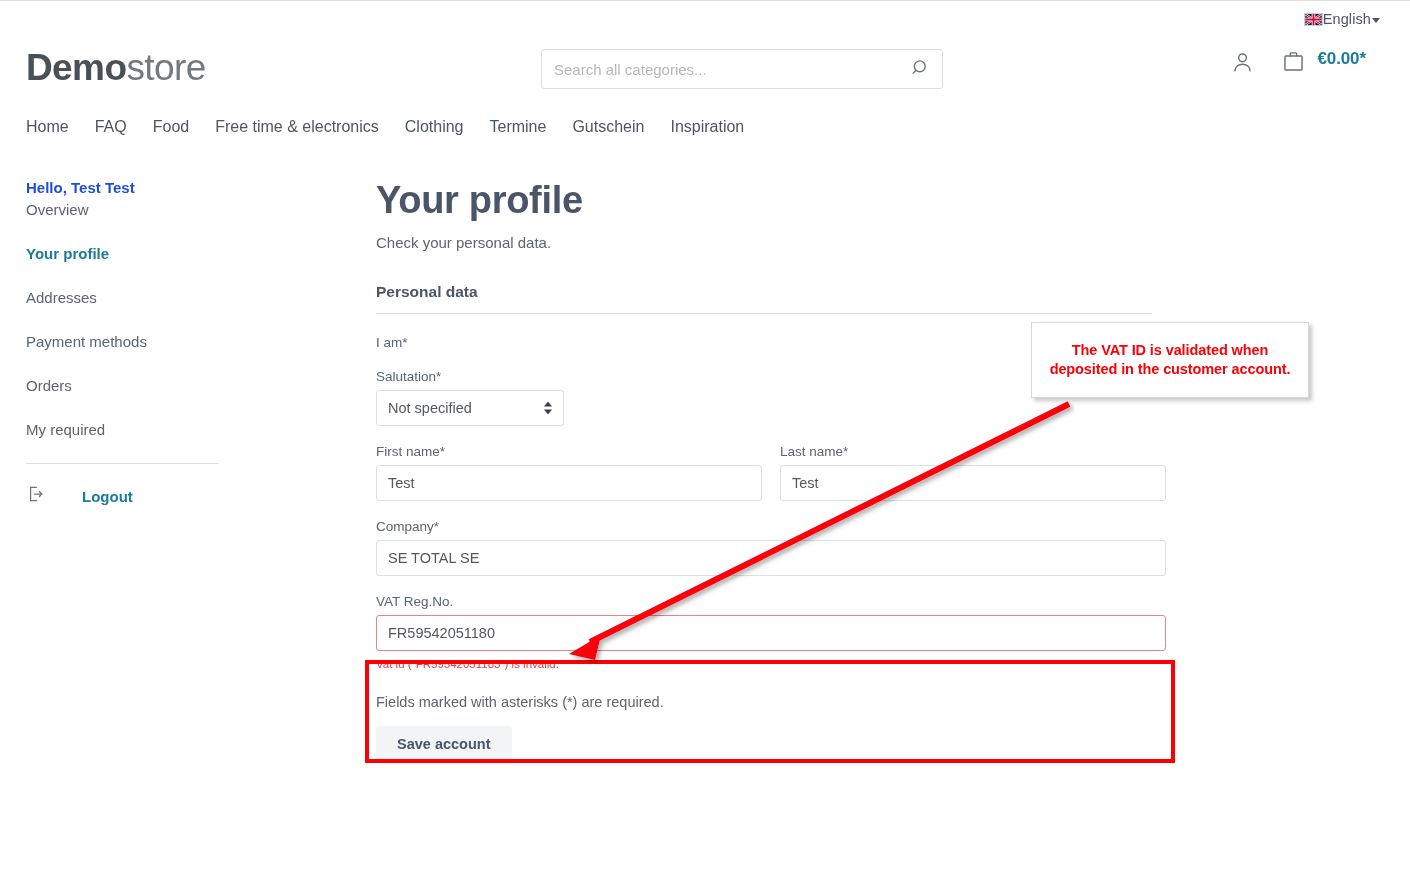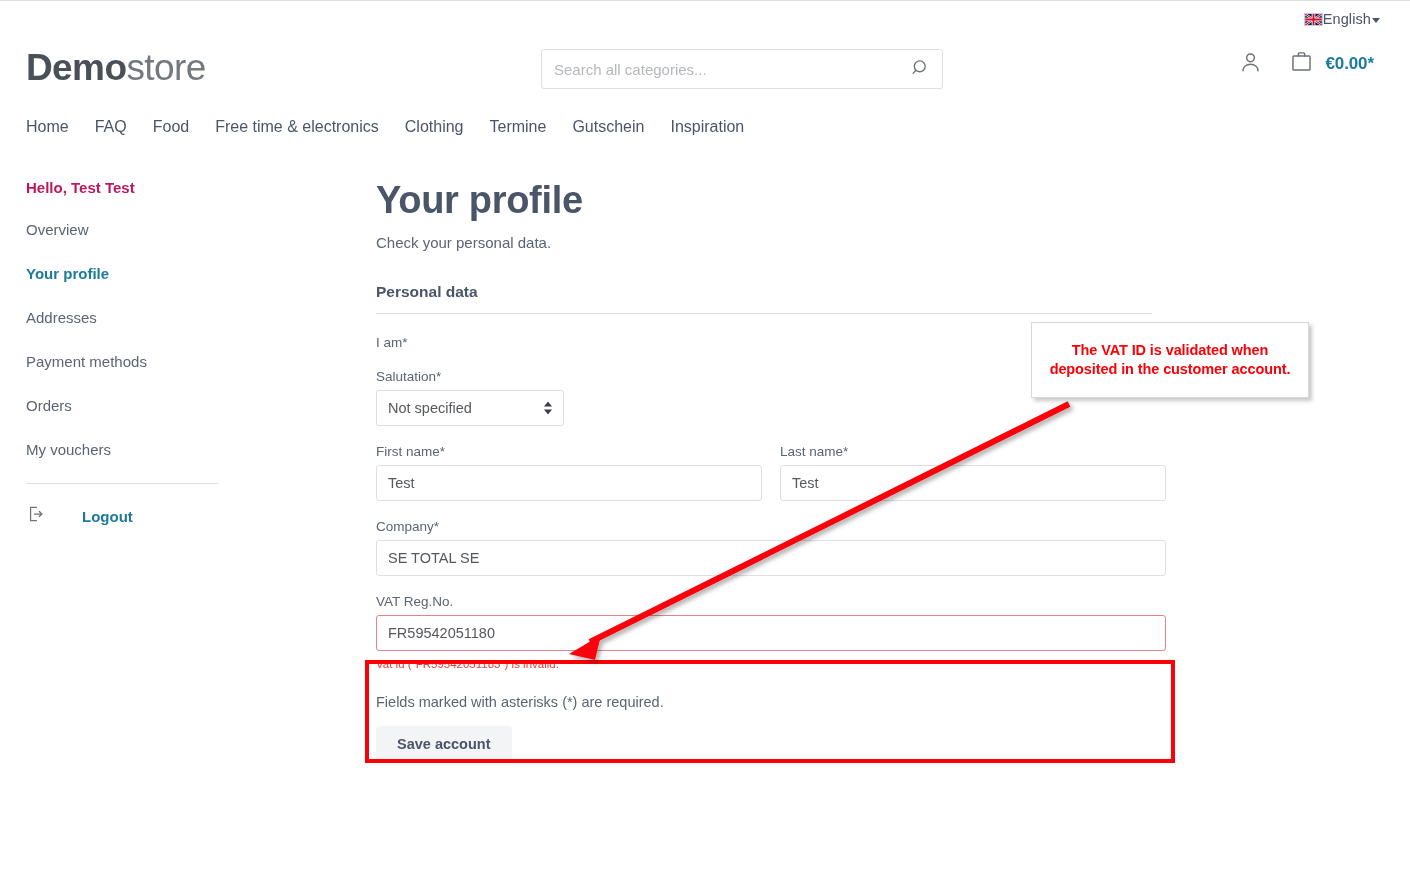--- a/index.html
+++ b/index.html
@@ -36,21 +36,21 @@
   .caret-down {
     width: 0; height: 0;
     border-left: 4.5px solid transparent;
     border-right: 4.5px solid transparent;
     border-top: 5.5px solid #4a5568;
     margin-left: 1px; margin-top: 2px;
   }
 
   
   .header {
-    position: absolute; top: 40px; left: 0; right: 8px; height: 62px; padding-left: 28px;
+    position: absolute; top: 40px; left: 0; right: 16px; height: 62px; padding-left: 28px;
   }
   .logo {
     position: absolute; left: 26px; top: 0;
     font-size: 37px; line-height: 54px;
     color: #5c6670; letter-spacing: -0.6px;
     white-space: nowrap;
   }
   .logo .b { font-weight: 700; color: #4a5058; }
   .logo .n { font-weight: 400; color: #73797f; }
 
@@ -75,21 +75,21 @@
     background: transparent; border: 0; cursor: pointer;
     display: flex; align-items: center; justify-content: center;
   }
 
   .header-actions {
     position: absolute; right: 28px; top: 8px;
     display: flex; align-items: center; gap: 26px;
   }
   .icon-btn { background: none; border: 0; padding: 0; cursor: pointer;
     display: flex; align-items: center; }
-  .cart-group { display: flex; align-items: center; gap: 11px; cursor: pointer; }
+  .cart-group { display: flex; gap: 11px; cursor: pointer; }
   .cart-total {
     font-size: 17px; font-weight: 600; color: #1c7a9c;
     letter-spacing: -0.1px;
   }
 
   
   .mainnav {
     position: absolute; top: 112px; left: 26px;
     display: flex; align-items: center; gap: 0;
   }
@@ -98,22 +98,22 @@
     padding: 0 26px 0 0; cursor: pointer; white-space: nowrap;
     line-height: 28px;
   }
   .nav-item:first-child { }
 
   
   .sidebar {
     position: absolute; left: 26px; top: 176px; width: 192px;
   }
   .side-greeting {
-    font-size: 15px; font-weight: 700; color: #be185d;
-    margin-bottom: 20px; line-height: 22px;
+    font-size: 15px; font-weight: 700; color: #1d4ed8;
+    line-height: 22px;
   }
   .side-link {
     display: block; font-size: 15px; color: #5a6472;
     line-height: 22px; margin-bottom: 22px; cursor: pointer;
     text-decoration: none;
   }
   .side-link.active { color: #1c7a9c; font-weight: 700; }
   .side-divider {
     border-top: 1px solid #dcdfe4; margin: 0 0 20px 0; width: 192px;
   }
@@ -288,21 +288,21 @@
     <span class="nav-item">Inspiration</span>
   </nav>
 
   <aside class="sidebar">
     <div class="side-greeting">Hello, Test Test</div>
     <a class="side-link">Overview</a>
     <a class="side-link active">Your profile</a>
     <a class="side-link">Addresses</a>
     <a class="side-link">Payment methods</a>
     <a class="side-link">Orders</a>
-    <a class="side-link">My vouchers</a>
+    <a class="side-link">My required</a>
     <div class="side-divider"></div>
     <div class="logout-row">
       <span>
         <svg width="20" height="20" viewBox="0 0 24 24" fill="none" stroke="#6c7278" stroke-width="1.5">
           <path d="M12.5 4H5.5v16h7" stroke-linecap="round" stroke-linejoin="round"></path>
           <line x1="10" y1="12" x2="19" y2="12" stroke-linecap="round"></line>
           <polyline points="16,9 19,12 16,15" stroke-linecap="round" stroke-linejoin="round"></polyline>
         </svg>
       </span>
       <span class="logout-label">Logout</span>

